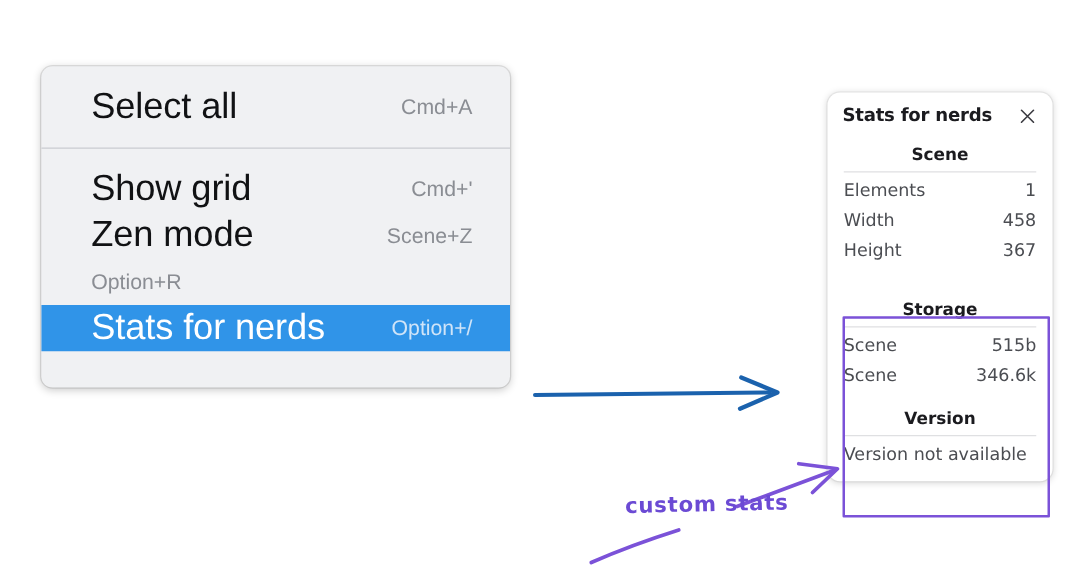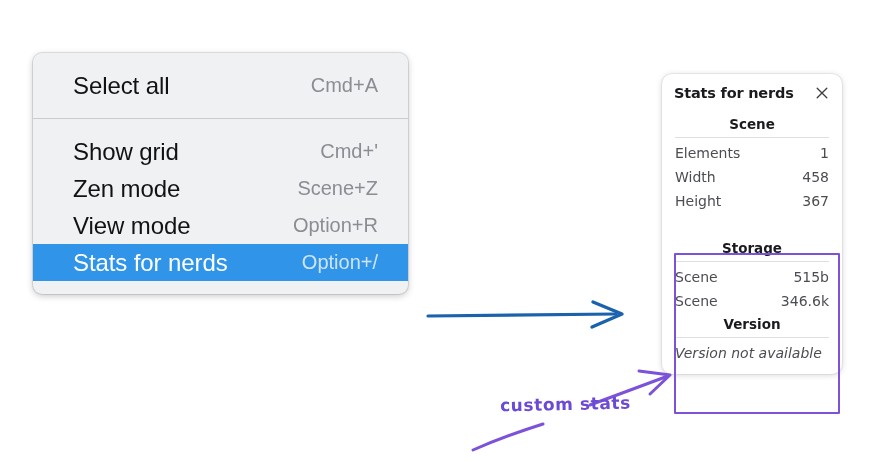--- a/index.html
+++ b/index.html
@@ -32,44 +32,44 @@
     padding: 0;
   }
   .menu-group {
     padding: 9px 0 9px 0;
   }
   .menu-group.group-top {
     padding: 14px 0 14px 0;
   }
   .menu-group.group-bottom {
     padding-top: 14px;
-    padding-bottom: 13px;
+    padding-bottom: 29px;
   }
   .menu-sep {
     height: 1px;
     background: #c9ccd1;
     width: 100%;
   }
   .menu-item {
     display: flex;
     align-items: center;
     justify-content: space-between;
     height: 37px;
     padding: 0 30px 0 40px;
     box-sizing: border-box;
     cursor: default;
   }
   .menu-item .label {
-    font-size: 24px;
+    font-size: 29px;
     color: #111214;
     letter-spacing: -0.1px;
     white-space: nowrap;
   }
   .menu-item .shortcut {
-    font-size: 20px;
+    font-size: 17px;
     color: #8a8d93;
     white-space: nowrap;
   }
   .menu-item.selected {
     background: #3094e8;
   }
   .menu-item.selected .label { color: #ffffff; }
   .menu-item.selected .shortcut { color: #cfe4f8; }
 
   
@@ -127,21 +127,20 @@
     padding: 2px 4px;
     line-height: 1.42;
   }
   .stat-row .k { white-space: nowrap; }
   .stat-row .v { white-space: nowrap; }
   .stat-note {
     font-size: 14px;
     color: #4b4d52;
     padding: 3px 4px 1px 4px;
     white-space: nowrap;
-    font-style: italic;
   }
 
   
   #highlight-box {
     position: absolute;
     left: 674px;
     top: 253px;
     width: 166px;
     height: 161px;
     border: 2px solid #7b52d8;
@@ -190,21 +189,20 @@
     <div class="menu-group group-bottom">
       <div class="menu-item">
         <span class="label">Show grid</span>
         <span class="shortcut">Cmd+'</span>
       </div>
       <div class="menu-item">
         <span class="label">Zen mode</span>
         <span class="shortcut">Scene+Z</span>
       </div>
       <div class="menu-item">
-        <span class="label">View mode</span>
         <span class="shortcut">Option+R</span>
       </div>
       <div class="menu-item selected">
         <span class="label">Stats for nerds</span>
         <span class="shortcut">Option+/</span>
       </div>
     </div>
 
   </div>
 
@@ -242,21 +240,21 @@
       <div class="stat-row">
         <span class="k">Scene</span>
         <span class="v">515b</span>
       </div>
       <div class="stat-row">
         <span class="k">Scene</span>
         <span class="v">346.6k</span>
       </div>
     </div>
 
-    <div style="margin-top:1px;">
+    <div style="margin-top:12px;">
       <div class="section-title">Version</div>
       <div class="section-rule"></div>
       <div class="stat-note">Version not available</div>
     </div>
 
   </div>
 
   <div id="highlight-box"></div>
 
   <svg id="annotations" viewBox="0 0 873 461">

